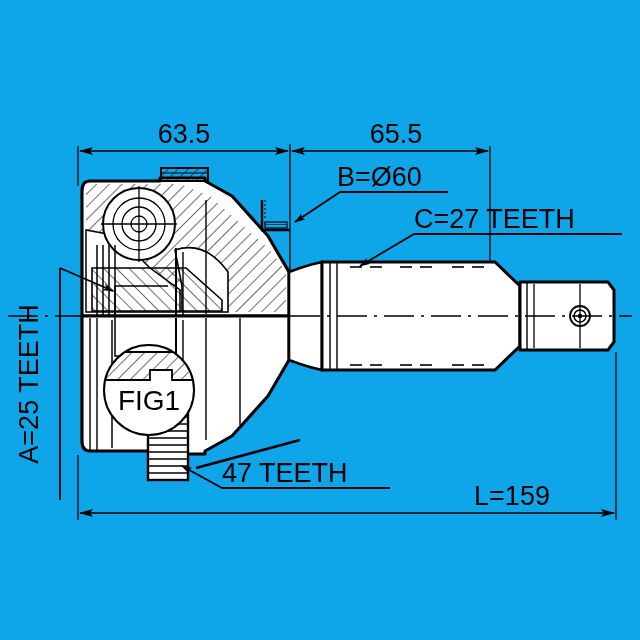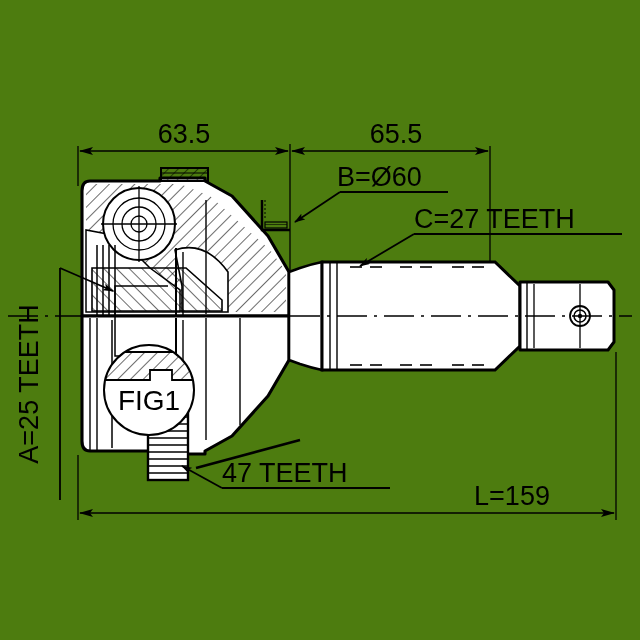--- a/index.html
+++ b/index.html
@@ -7,21 +7,21 @@
     padding: 0;
     background: #ffffff;
   }
   body {
     font-family: "Liberation Sans", sans-serif;
   }
   #page {
     position: relative;
     width: 640px;
     height: 640px;
-    background: #4d7c0f;
+    background: #0ea5e9;
     overflow: hidden;
   }
   #drawing {
     position: absolute;
     left: 0;
     top: 0;
     width: 640px;
     height: 640px;
   }
   .dim-text, .lbl-text {

